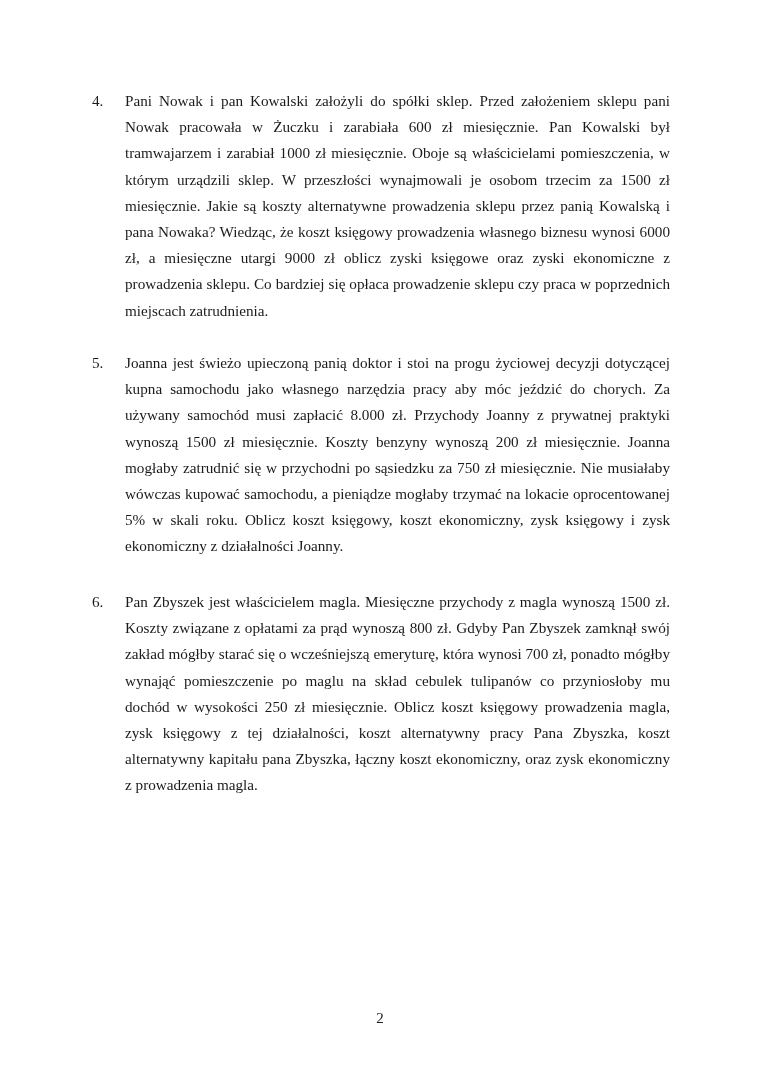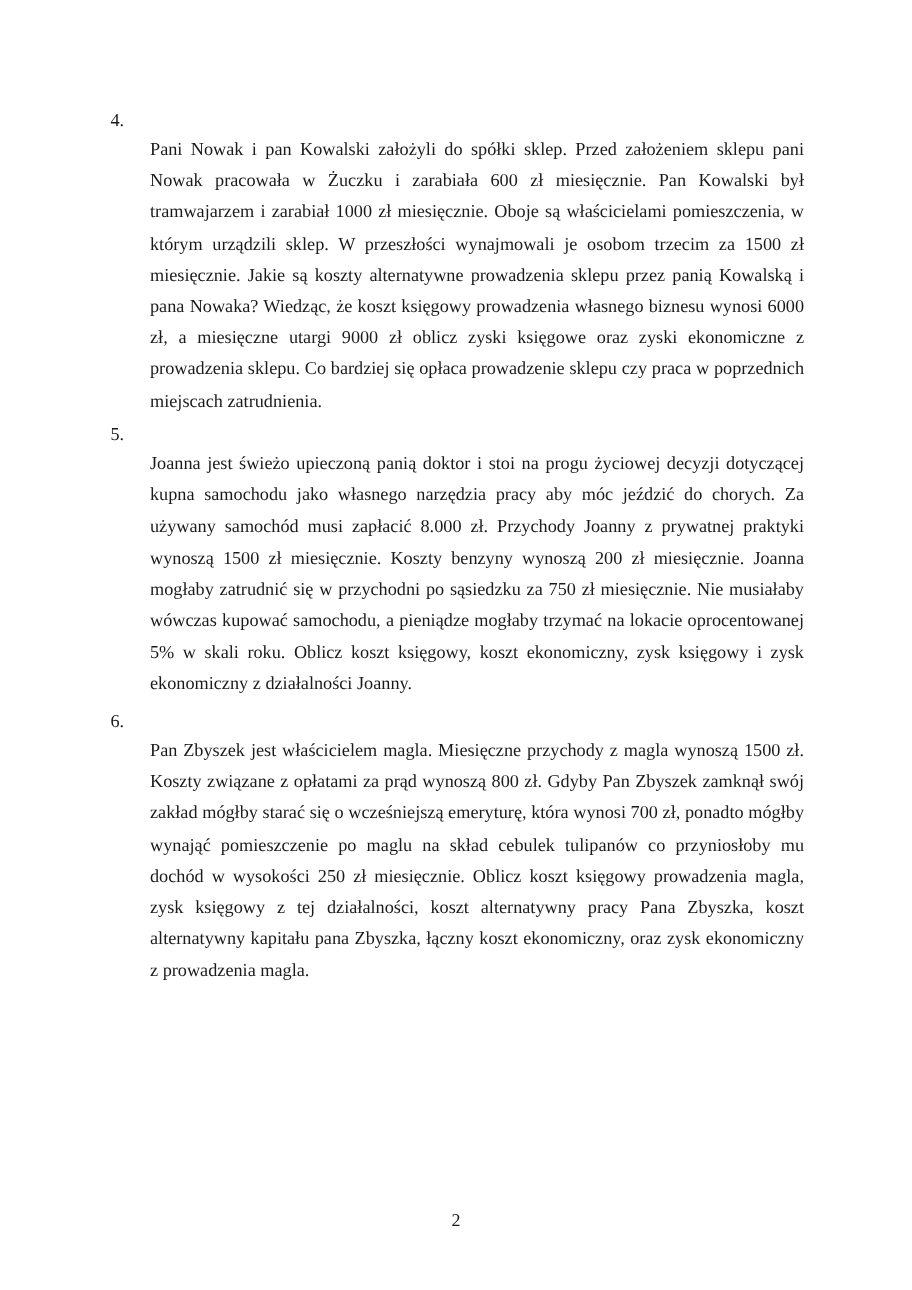--- a/index.html
+++ b/index.html
@@ -1,21 +1,21 @@
 <!DOCTYPE html>
 <html><head>
 <meta charset="utf-8">
 <style>
   html, body { margin: 0; padding: 0; background: #ffffff; }
   body { width: 760px; height: 1075px; position: relative; overflow: hidden;
          font-family: "Liberation Serif", serif; color: #1a1a1a; }
   .page { position: absolute; left: 0; top: 0; width: 760px; height: 1075px; }
   .item { position: absolute; left: 92px; width: 578px; font-size: 15.2px; line-height: 26.2px; }
   .num { position: absolute; left: 0; top: 0; }
-  .text { margin-left: 33px; text-align: justify; margin-top: 24px; }
+  .text { margin-left: 33px; text-align: justify; }
   #item-4 { top: 88px; }
   #item-5 { top: 350px; }
   #item-6 { top: 589px; }
   .page-number { position: absolute; top: 1010px; left: 0; width: 760px; text-align: center; font-size: 15px; }
 </style>
 </head>
 <body>
 
 <div class="page">
   <div class="item" id="item-4">

